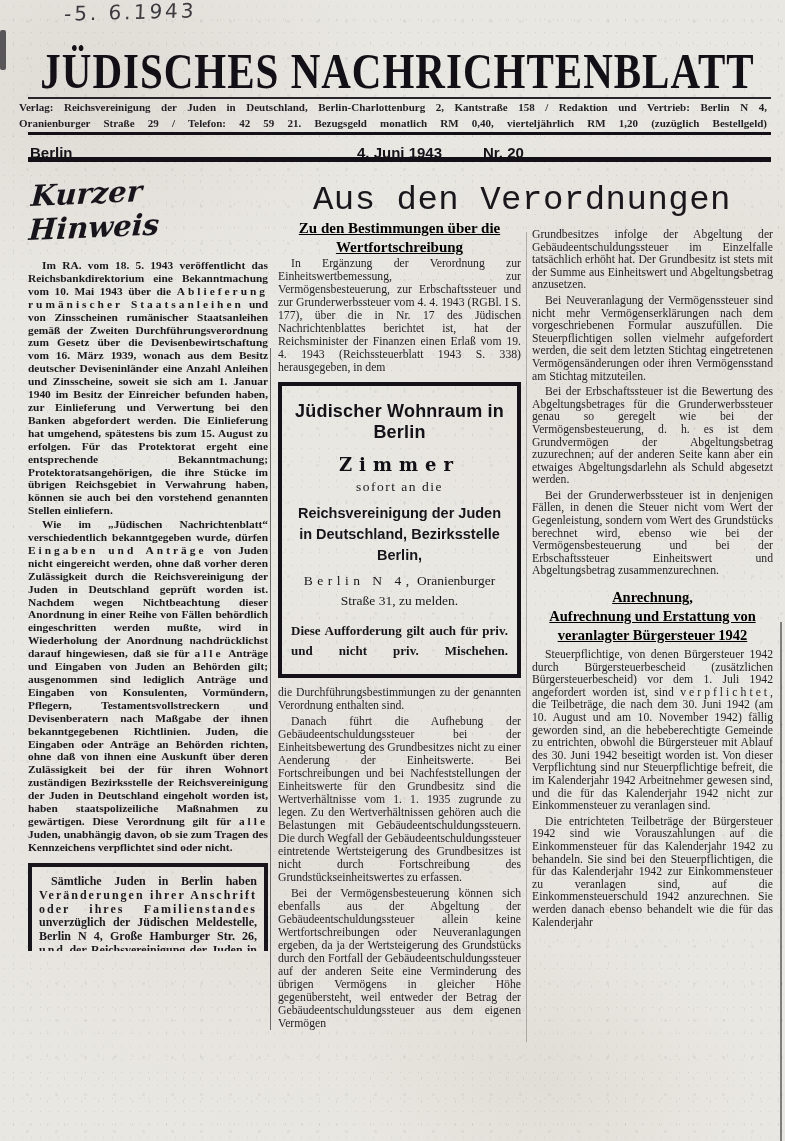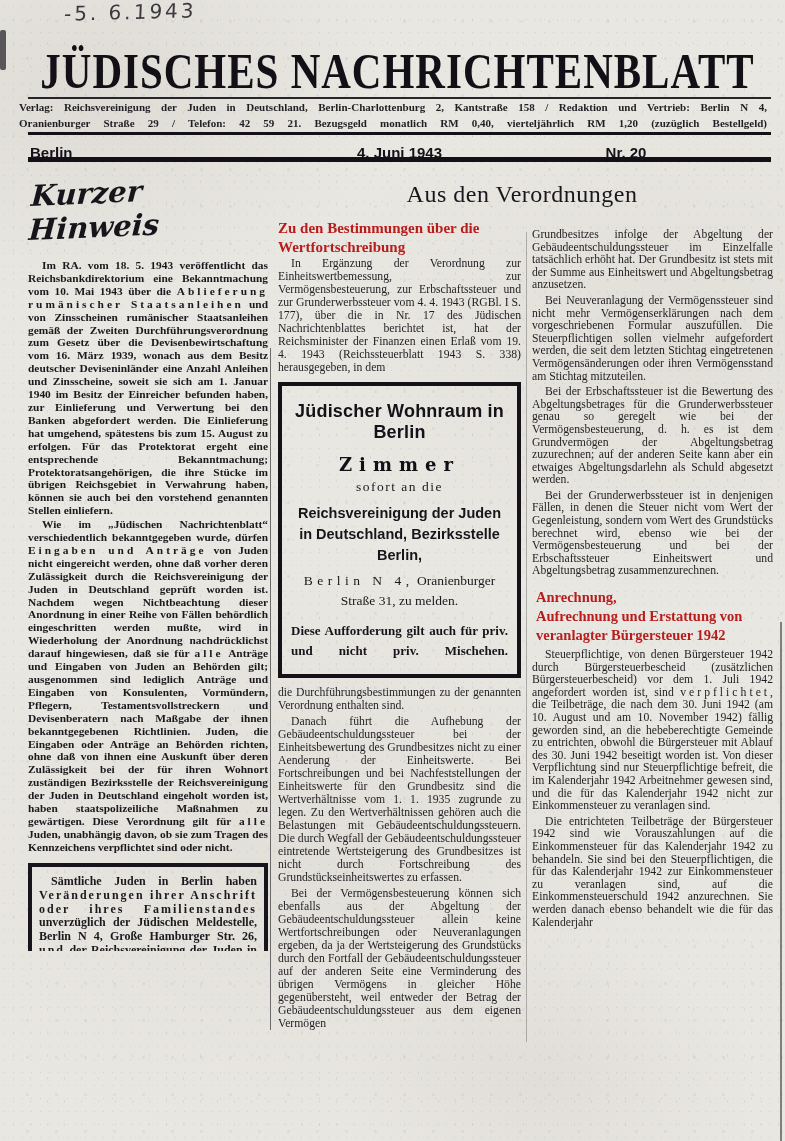--- a/index.html
+++ b/index.html
@@ -51,21 +51,21 @@
     position:absolute;left:19px;right:18px;top:100px;z-index:5;
     font-size:11px;line-height:15.5px;font-weight:700;color:#211f24;
   }
   .imprint div{text-align:justify;text-align-last:justify;}
   .dateline{
     position:absolute;left:30px;right:16px;top:136px;height:32px;z-index:5;
     display:grid;grid-template-columns:1fr auto 1fr;align-items:center;
     font-family:"Liberation Sans",sans-serif;font-weight:700;font-size:15px;color:#141218;
   }
   .dateline .c{text-align:center;}
-  .dateline .r{text-align:center;margin-left:41px;}
+  .dateline .r{text-align:left;margin-left:41px;}
   
   .col{position:absolute;top:165px;z-index:5;}
   .col-left{left:28px;width:240px;}
   .col-mid{left:278px;width:243px;}
   .col-right{left:532px;width:241px;}
   .script-headline{
     margin:14px 0 12px 2px;
     font-family:"DejaVu Serif",serif;font-style:italic;font-weight:700;
     font-size:29px;color:#17151b;
     transform:rotate(-2.5deg) skewX(-6deg);transform-origin:left center;
@@ -79,26 +79,26 @@
   .col-left .p1{margin-bottom:1px;}
   .sperr{letter-spacing:3px;}
   .sperr2{letter-spacing:2px;}
   .notice-box{
     margin-top:9px;border:4px solid #17151b;border-bottom:none;
     padding:8px 7px 0 7px;height:88px;overflow:hidden;box-sizing:border-box;
   }
   .notice-box p{font-size:12px;line-height:13.9px;text-indent:12px;}
   .article-headline{
     position:absolute;left:268px;width:508px;top:181px;z-index:5;
-    text-align:center;font-family:Liberation Serif, serif;
-    font-size:24px;font-weight:400;letter-spacing:.5px;color:#19171c;
+    text-align:center;font-family:Liberation Mono, monospace;
+    font-size:34px;font-weight:400;letter-spacing:.5px;color:#19171c;
   }
   .col-mid .subhead, .col-right .subhead{
-    text-align:left;font-weight:700;font-size:15px;line-height:19px;
-    margin:0;color:#b91c1c;
+    text-align:center;font-weight:700;font-size:15px;line-height:19px;
+    margin:0;color:#000000;text-decoration:underline;
   }
   .col-mid .subhead{margin-top:54px;}
   .col-mid p.body, .col-right p.body{
     margin:0;font-size:11.7px;line-height:13px;font-weight:400;
     text-align:justify;color:#201e23;
   }
   .col-right p.body{line-height:12.6px;}
   .col-mid p.indent, .col-right p.indent{text-indent:13px;}
   .col-mid .after-sub{margin-top:5px;}
   .gap-s{margin-top:3px !important;}

